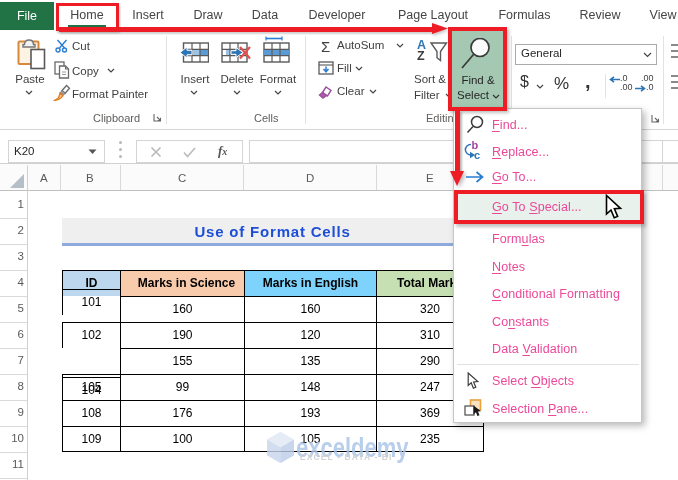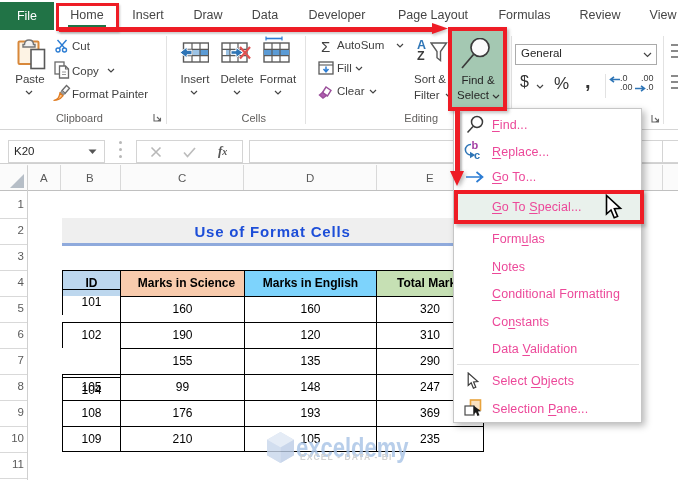--- a/index.html
+++ b/index.html
@@ -2,21 +2,21 @@
 <html><head>
 <meta charset="utf-8">
 <style>
 * { margin:0; padding:0; box-sizing:border-box; }
 html,body { width:678px; height:480px; overflow:hidden; }
 body { font-family:"Liberation Sans", sans-serif; background:#fff; }
 #app { position:relative; width:678px; height:480px; background:#fff; }
 .abs { position:absolute; }
 .tab { position:absolute; top:0; height:30px; line-height:30px; font-size:12.5px; color:#454545; text-align:center; }
 .ribbon-label { position:absolute; font-size:11.5px; color:#3f3f3f; }
-.grouplabel { position:absolute; font-size:11px; color:#605e5c; text-align:right; }
+.grouplabel { position:absolute; font-size:11px; color:#605e5c; text-align:left;margin-left:48px; }
 .gsep { position:absolute; top:36px; height:88px; width:1px; background:#e2e2e2; }
 .menuitem { position:absolute; left:492px; font-size:12.5px; letter-spacing:0.1px; color:#ec4899; white-space:nowrap; }
 .menuitem u { text-decoration:underline; text-underline-offset:2px; }
 .colsep { position:absolute; top:165px; width:1px; height:25px; background:#d9d9d9; }
 .rowsep { position:absolute; left:0; width:27px; height:1px; background:#d9d9d9; }
 .rownum { position:absolute; left:0; width:24px; font-size:11.5px; color:#5a5a5a; text-align:right; }
 .collet { position:absolute; top:172px; font-size:11.5px; color:#5a5a5a; }
 .tcell { position:absolute; border-left:1px solid #000; border-top:1px solid #000; font-size:12px; color:#000; text-align:center; line-height:25px; }
 </style>
 </head>
@@ -271,21 +271,21 @@
 <div class="tcell" style="left:376px;top:348px;width:107px;height:26px;">290</div>
 <div class="tcell" style="left:62px;top:374px;width:58px;height:26px;">105</div>
 <div class="tcell" style="left:120px;top:374px;width:124px;height:26px;">99</div>
 <div class="tcell" style="left:244px;top:374px;width:132px;height:26px;">148</div>
 <div class="tcell" style="left:376px;top:374px;width:107px;height:26px;">247</div>
 <div class="tcell" style="left:62px;top:400px;width:58px;height:26px;">108</div>
 <div class="tcell" style="left:120px;top:400px;width:124px;height:26px;">176</div>
 <div class="tcell" style="left:244px;top:400px;width:132px;height:26px;">193</div>
 <div class="tcell" style="left:376px;top:400px;width:107px;height:26px;">369</div>
 <div class="tcell" style="left:62px;top:426px;width:58px;height:26px;">109</div>
-<div class="tcell" style="left:120px;top:426px;width:124px;height:26px;">210</div>
+<div class="tcell" style="left:120px;top:426px;width:124px;height:26px;">100</div>
 <div class="tcell" style="left:244px;top:426px;width:132px;height:26px;">105</div>
 <div class="tcell" style="left:376px;top:426px;width:107px;height:26px;">235</div>
 
 <svg class="abs" style="left:265px;top:431px;" width="31" height="33" viewBox="0 0 31 33" opacity="0.8">
   <polygon points="15.5,1 29,8.75 29,24.25 15.5,32 2,24.25 2,8.75" fill="#cdd9ec"></polygon>
   <polygon points="15.5,1 29,8.75 15.5,16.5 2,8.75" fill="#dfe8f4"></polygon>
   <polygon points="15.5,16.5 29,8.75 29,24.25 15.5,32" fill="#bccde7"></polygon>
   <polygon points="15.5,16.5 2,8.75 2,24.25 15.5,32" fill="#c8d6ec"></polygon>
 </svg>
 <div class="abs" style="left:296px;top:433px;font-size:22px;font-weight:bold;color:#a9c4e6;opacity:0.82;transform:scaleY(1.22);transform-origin:0 0;">exceldemy</div>

